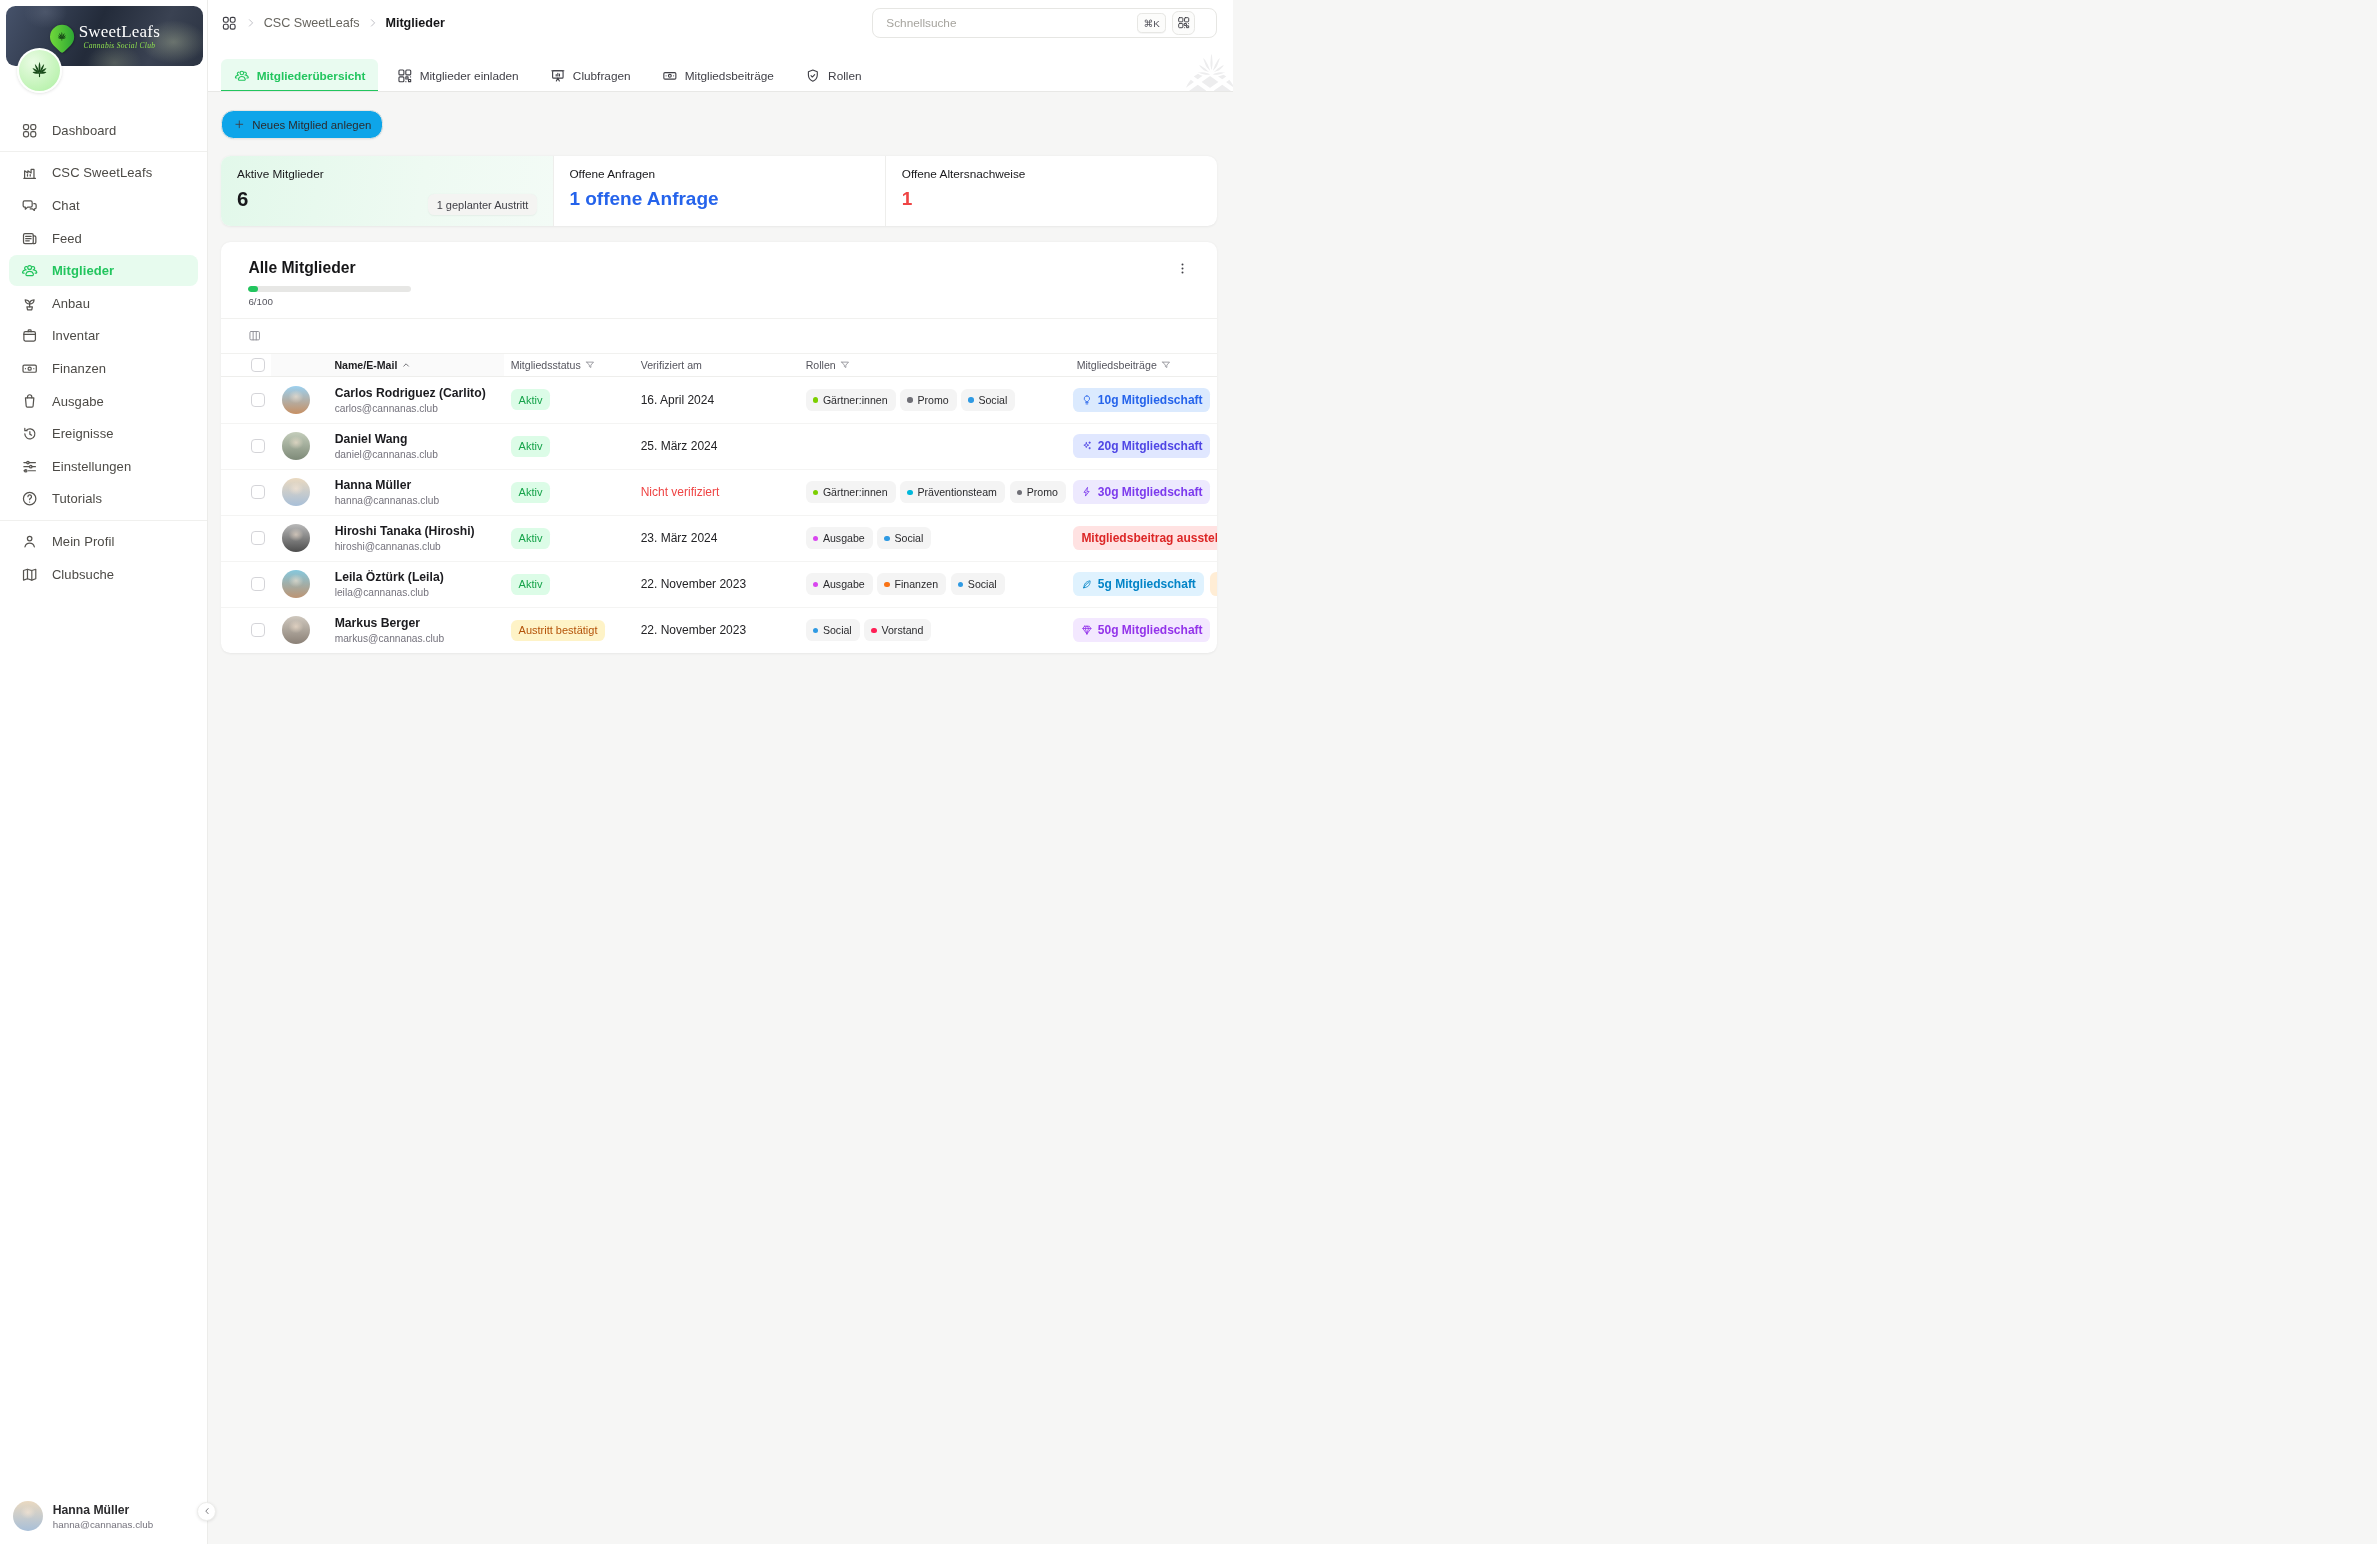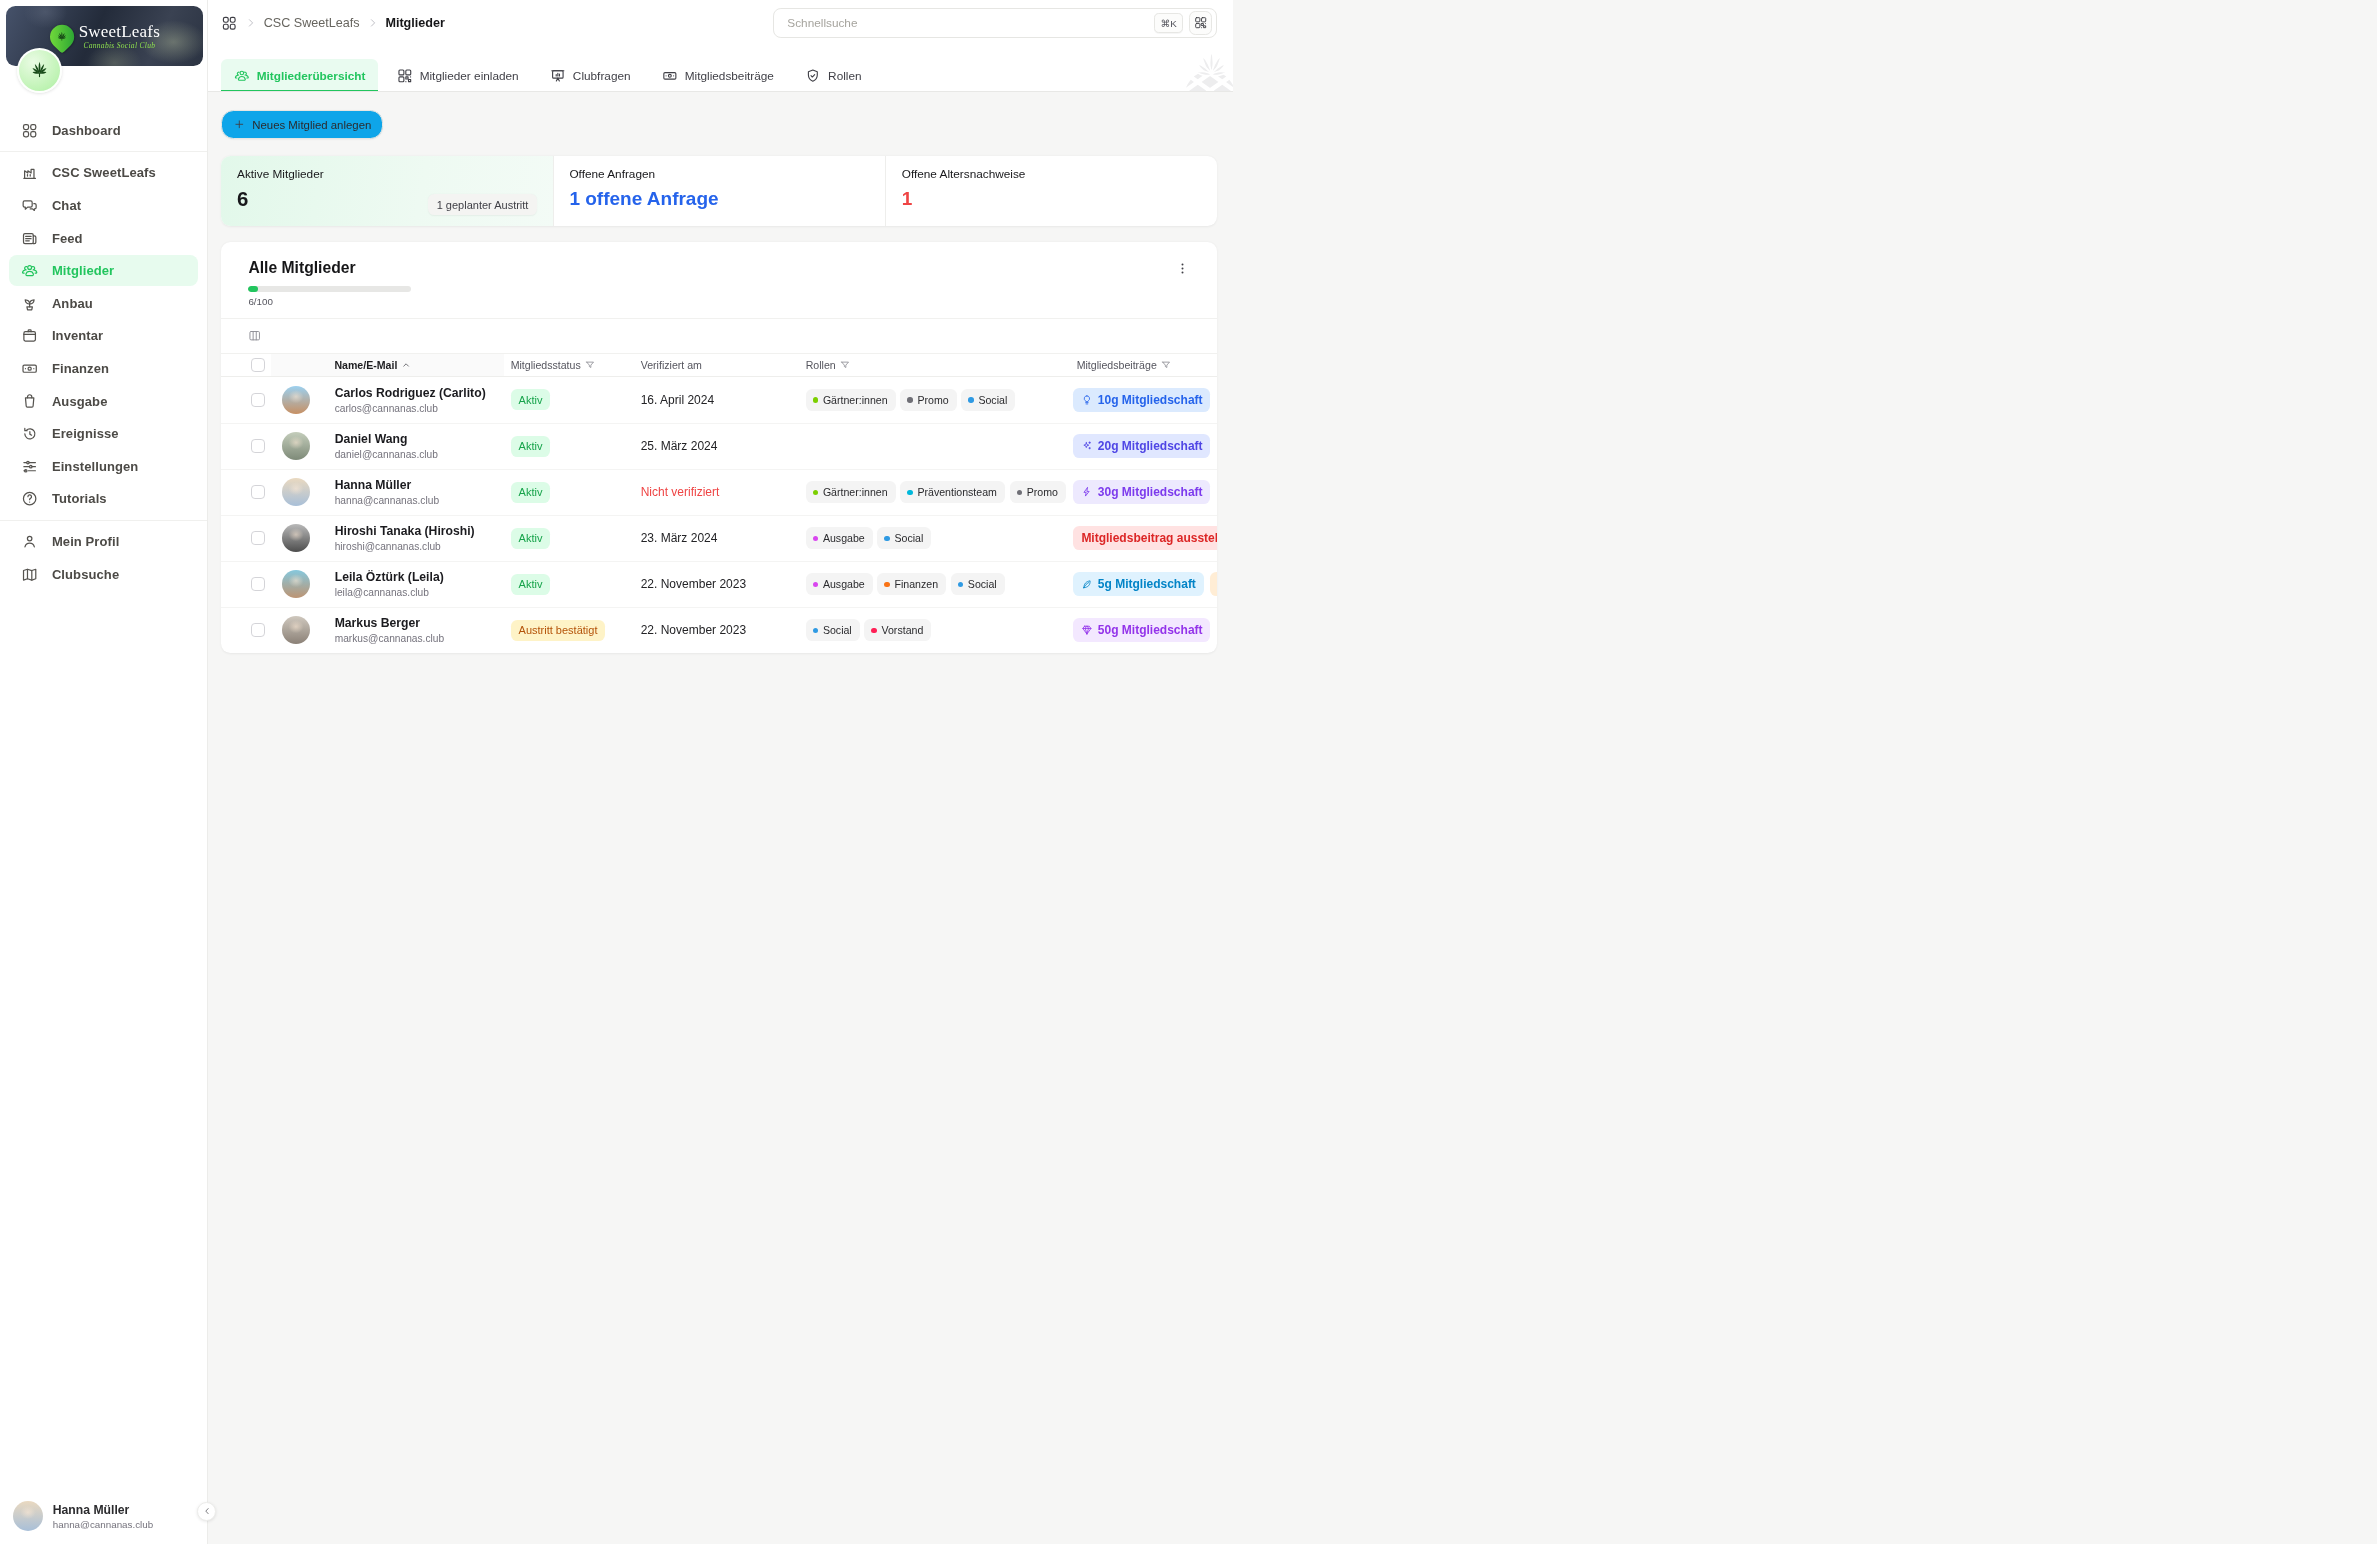--- a/index.html
+++ b/index.html
@@ -26,40 +26,40 @@
   .pin { width:23.6px; height:23.6px; background:linear-gradient(135deg,#7ee23c,#1f9d32); border-radius:50% 50% 50% 3.1px; transform:rotate(-45deg); display:flex; align-items:center; justify-content:center; box-shadow:0 0.8px 2.4px rgba(0,0,0,.4); }
   .pin .icon { transform:rotate(45deg); font-size:15.7px; }
   .banner-title { font-family:Liberation Serif, serif; font-size:17px; color:#ffffff; line-height:1; letter-spacing:0.2px; }
   .banner-sub { font-family:"Liberation Serif", serif; font-style:italic; font-size:7.5px; color:#8ee04e; letter-spacing:0.3px; margin-top:1.6px; text-align:center; }
   .club-avatar { position:absolute; left:16.5px; top:48px; width:45px; height:45px; border-radius:50%;
     background:radial-gradient(circle at 35% 30%, #eafbe4, #bff3b4 70%, #a9eda0); border:2.4px solid rgba(255,255,255,.95);
     box-shadow:0 0.8px 3.1px rgba(0,0,0,.12); display:flex; align-items:center; justify-content:center; font-size:27px; }
   .nav { padding:3.1px 0 0; flex:1 1 auto; overflow:hidden; }
   .nav-item { display:flex; align-items:center; gap:13.4px; height:31px; margin:1.6px 9.4px; padding:0 11.8px; border-radius:7.9px; cursor:pointer; color:#4c4a46; }
   .nav-item .icon { font-size:17.3px; color:#55534f; }
-  .nav-label { font-size:13px; letter-spacing:0.1px;font-weight:bold; }
+  .nav-label { font-size:13px; letter-spacing:0.1px; }
   .nav-item.active { background:#e7fbee; color:#22c55e; }
   .nav-item.active .icon { color:#22c55e; }
   .nav-item.active .nav-label { font-weight:bold; }
   .nav-divider { height:0.8px; background:#f0f0ee; margin:5.5px 0; }
   .side-profile { flex:0 0 auto; display:flex; align-items:center; gap:10.2px; padding:9.4px 12.6px 12.6px; }
   .side-profile .avatar { width:30px; height:30px; }
   .sp-name { font-size:12.2px; color:#2b2b2e; font-weight:bold; }
   .sp-email { font-size:9.8px; color:#74727c; margin-top:2.4px; }
   .collapse-btn { position:absolute; right:-9.4px; bottom:23px; width:19px; height:19px; border-radius:50%; background:#fff; border:0.8px solid #ececea; box-shadow:0 0.8px 3.1px rgba(0,0,0,.10); display:flex; align-items:center; justify-content:center; font-size:10.2px; color:#4a4a4f; cursor:pointer; z-index:30; }
 
   
   .main { margin-left:208px; height:100%; display:flex; flex-direction:column; }
   .topbar { position:relative; background:#fff; height:92px; border-bottom:0.8px solid #e8e8e6; flex:0 0 auto; overflow:hidden; }
   .topbar-row1 { display:flex; align-items:center; height:46px; padding:0 15.7px 0 13.4px; position:relative; z-index:2; }
   .crumb-app { font-size:16.5px; color:#3f3f46; cursor:pointer; }
   .crumb-sep { font-size:11.8px; color:#b3b3ba; margin:0 7px; }
   .crumb-link { font-size:12.6px; color:#67655f; cursor:pointer; }
   .crumb-current { font-size:12.6px; color:#161618; font-weight:bold; margin-left:0; }
-  .search-box { margin-left:auto; width:444px; height:30px; border:0.8px solid #e6e6e3; border-radius:7.9px; background:#fff; display:flex; align-items:center; padding:0 4px 0 11px; gap:5.5px; }
+  .search-box { margin-left:auto; width:345px; height:30px; border:0.8px solid #e6e6e3; border-radius:7.9px; background:#fff; display:flex; align-items:center; padding:0 21px 0 11px; gap:5.5px; }
   .search-input { border:none; outline:none; flex:1; font-size:11.8px; color:#3f3f46; font-family:inherit; background:transparent; }
   .search-input::placeholder { color:#a6a49e; }
   .kbd { border:0.8px solid #e7e7e4; border-radius:4.7px; background:#fcfcfb; padding:3.1px 5.5px; font-size:9.8px; color:#52525b; box-shadow:0 0.8px 0.8px rgba(0,0,0,.04); }
   .qr-btn { width:23.6px; height:23.6px; border:0.8px solid #e7e7e4; border-radius:6.3px; background:#fcfcfb; display:flex; align-items:center; justify-content:center; font-size:13.4px; color:#3f3f46; cursor:pointer; }
   .watermark { position:absolute; right:-12.6px; top:36px; z-index:1; pointer-events:none; }
   .tabs { display:flex; align-items:flex-end; height:46px; padding-left:13.4px; gap:6.3px; position:relative; z-index:2; }
   .tab { display:flex; align-items:center; gap:7px; height:33px; padding:0 12.6px; font-size:11.8px; color:#3f3f46; cursor:pointer; position:relative; white-space:nowrap; }
   .tab .icon { font-size:15.7px; }
   .tab.active { background:#e9fbf0; border-radius:6.3px 6.3px 0 0; color:#22c55e; font-weight:bold; }
   .tab.active::after { content:""; position:absolute; left:0; right:0; bottom:0; height:2.4px; background:#22c55e; }

